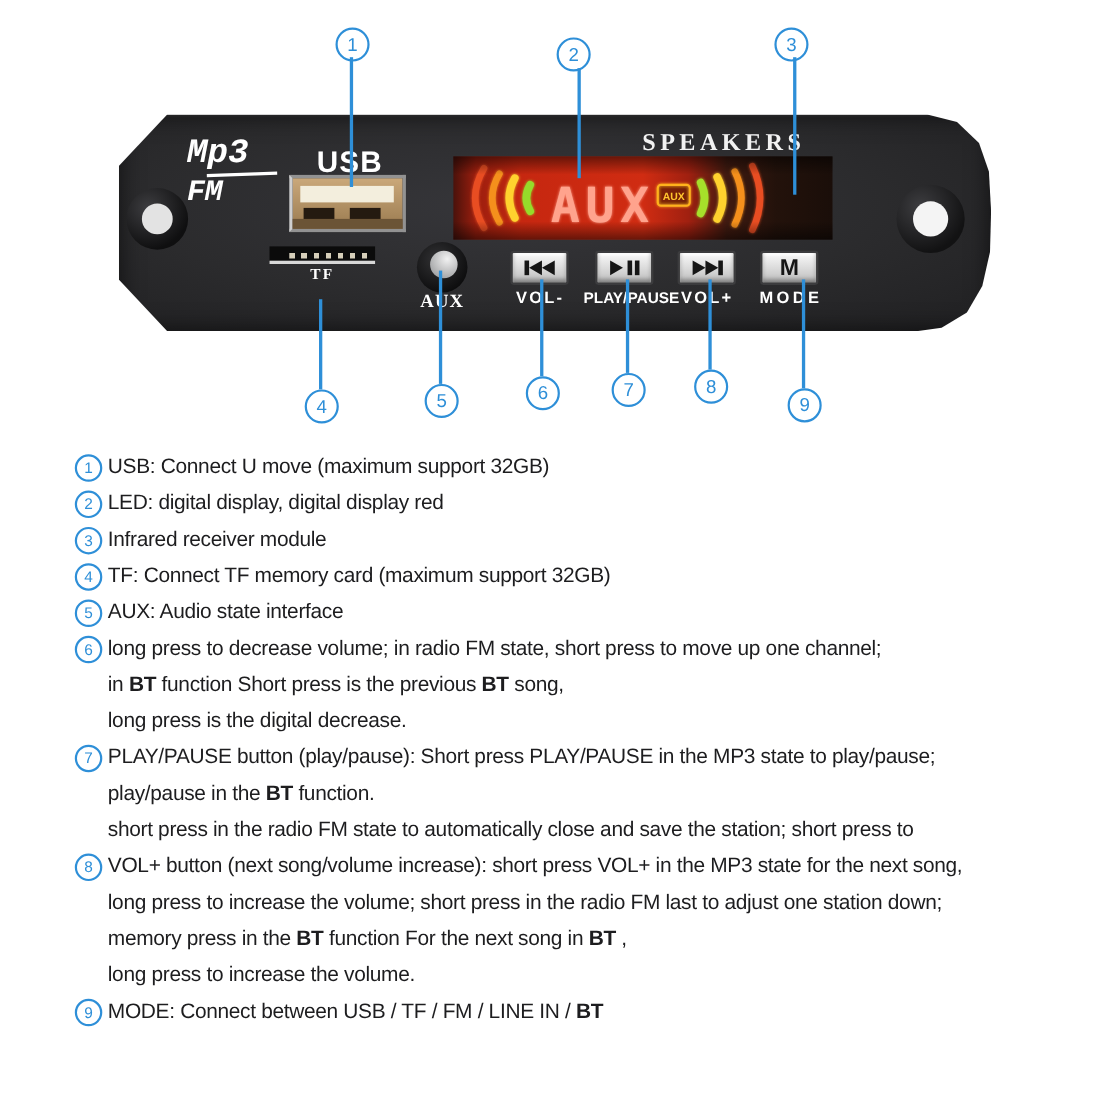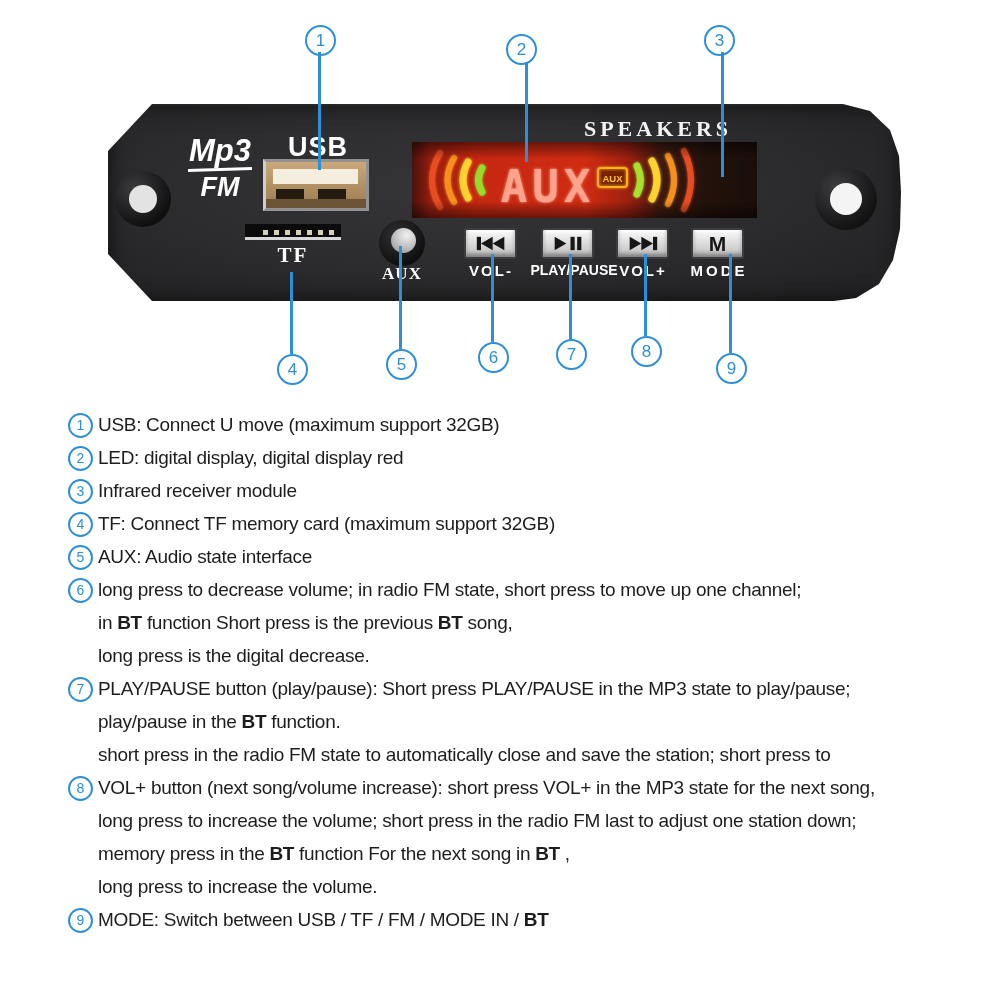--- a/index.html
+++ b/index.html
@@ -19,43 +19,43 @@
 
   .hole-ring{border-radius:50%;}
   .hole-ring.left{left:7px;top:67px;width:56px;height:56px;
     background:radial-gradient(circle at 35% 32%, #3d3d40, #0f0f10 72%);}
   .hole-ring.right{left:707px;top:64px;width:62px;height:62px;
     background:radial-gradient(circle at 35% 32%, #3d3d40, #121213 72%);}
   .hole-center{border-radius:50%;}
   .hole-center.left{left:21px;top:81px;width:28px;height:28px;background:#e3e3e3;}
   .hole-center.right{left:722px;top:79px;width:32px;height:32px;background:#f4f4f4;}
 
-  .logo{left:62px;top:31px;width:100px;text-align:center;color:#fff;
-        font-family:Liberation Sans, sans-serif;font-style:italic;font-weight:bold;}
+  .logo{left:62px;top:20px;width:100px;text-align:left;color:#fff;
+        font-family:Liberation Mono, monospace;font-style:italic;font-weight:bold;}
   .logo-top{position:static;display:block;font-size:31px;line-height:32px;}
   .logo-div{position:static;display:block;width:64px;height:0;border-bottom:3px solid #fff;
             margin:1px auto 2px;transform:rotate(-2deg);}
   .logo-bottom{position:static;display:block;font-size:27px;line-height:28px;}
 
   .usb-label{left:172px;top:28px;width:76px;font-weight:bold;font-size:27px;color:#fff;
              letter-spacing:1px;text-align:center;}
   .usb-port{left:155px;top:55px;width:106px;height:52px;
             background:linear-gradient(180deg,#caa87a,#9a7b50);
             border:3px solid #929292;border-left-color:#cfcfcf;}
   .usb-tongue{left:7px;top:7px;width:85px;height:15px;background:#f3eedd;}
   .usb-pin{top:27px;width:28px;height:14px;background:#241a10;}
   .usb-pin.p1{left:10px;} .usb-pin.p2{left:52px;}
   .usb-bottom{left:0;bottom:0;width:100%;height:9px;background:#6b5436;}
 
   .tf-slot{left:137px;top:120px;width:96px;height:16px;background:#0b0b0b;
            border-bottom:3px solid #d8d8d8;}
   .tf-slot::after{content:"";position:absolute;left:18px;right:5px;top:6px;height:5px;
     background-image:repeating-linear-gradient(90deg,#d6cfba 0 5px,transparent 5px 11px);}
   .tf-label{left:150px;top:139px;width:70px;text-align:center;color:#fff;
-            font-family:"Liberation Serif",serif;font-weight:bold;font-size:21px;letter-spacing:2px;}
+            font-family:"Liberation Serif",serif;font-weight:bold;font-size:14px;letter-spacing:2px;}
 
   .aux-ring{left:271px;top:116px;width:46px;height:46px;border-radius:50%;
             background:radial-gradient(circle at 40% 35%, #323234, #0d0d0e 75%);}
   .aux-center{left:283px;top:124px;width:25px;height:25px;border-radius:50%;
               background:radial-gradient(circle at 62% 30%, #f1f1f1, #9fa0a2 82%);}
   .aux-label{left:264px;top:160px;width:60px;text-align:center;color:#fff;
              font-family:"Liberation Serif",serif;font-weight:bold;font-size:17px;letter-spacing:1px;}
 
   .speakers-label{left:455px;top:12px;width:190px;text-align:center;color:#f2f2f2;
       font-family:"Liberation Serif",serif;font-weight:bold;font-size:22px;letter-spacing:4px;}
@@ -268,17 +268,17 @@
       </div>
       <div class="desc-item">
         <span class="desc-num">8</span>
         <div class="desc-line"><span>VOL+ button (next song/volume increase): short press VOL+ in the MP3 state for the next song,</span></div>
         <div class="desc-line"><span>long press to increase the volume; short press in the radio FM last to adjust one station down;</span></div>
         <div class="desc-line"><span>memory press in the </span><span class="bt-bold">BT</span><span> function For the next song in </span><span class="bt-bold">BT</span><span> ,</span></div>
         <div class="desc-line"><span>long press to increase the volume.</span></div>
       </div>
       <div class="desc-item">
         <span class="desc-num">9</span>
-        <div class="desc-line"><span>MODE: Switch between USB / TF / FM / MODE IN / </span><span class="bt-bold">BT</span></div>
+        <div class="desc-line"><span>MODE: Connect between USB / TF / FM / LINE IN / </span><span class="bt-bold">BT</span></div>
       </div>
     </div>
 
 </div>
 
 </body></html>

